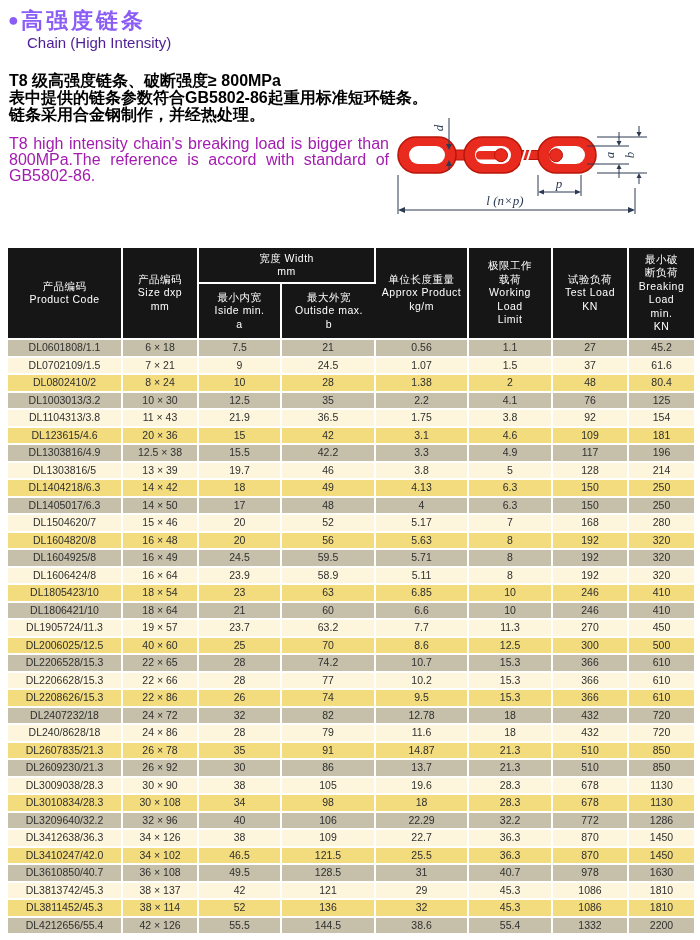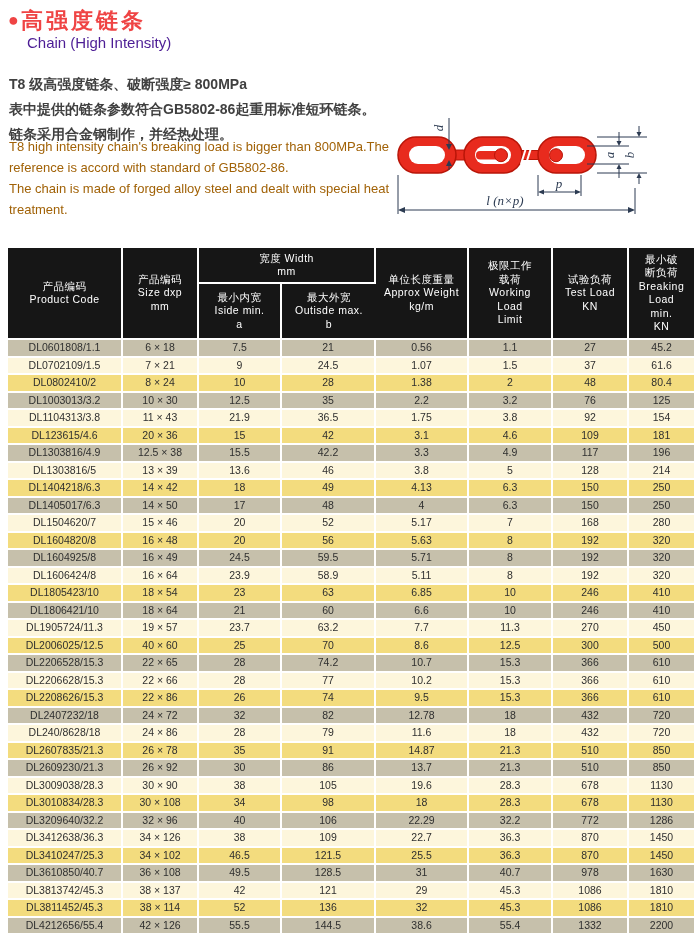--- a/index.html
+++ b/index.html
@@ -4,36 +4,36 @@
 <style>
   * { box-sizing: border-box; margin: 0; padding: 0; }
   html, body { width: 700px; height: 940px; background: #ffffff; overflow: hidden; }
   body {
     position: relative;
     font-family: "Liberation Sans", "DejaVu Sans", sans-serif;
     color: #1e1e1e;
   }
   .title-row {
     position: absolute; left: 8px; top: 6px;
-    font-size: 22px; font-weight: bold; color: #ef4444;
+    font-size: 22px; font-weight: bold; color: #8b5cf6;
     letter-spacing: 3px;
   }
   .title-row .bullet { letter-spacing: 0; margin-right: 2px; font-size: 18px; vertical-align: 2px; }
   .subtitle {
     position: absolute; left: 27px; top: 34px;
     font-size: 15px; color: #4c1d95;
   }
   .desc-zh {
     position: absolute; left: 9px; top: 72px;
-    font-size: 14px; font-weight: 600; color: #404040;
-    line-height: 25px; white-space: pre-line;
+    font-size: 16px; font-weight: 600; color: #000000;
+    line-height: 17px; white-space: pre-line;
   }
   .desc-en {
     position: absolute; left: 9px; top: 136px; width: 380px;
-    font-size: 13px; color: #a16207; line-height: 21px;
+    font-size: 16px; color: #a21caf; line-height: 16px;
   }
   .desc-en p { text-align: justify; }
   .diagram {
     position: absolute; left: 385px; top: 104px; width: 312px; height: 126px;
   }
   .dim-label {
     font-family: "Liberation Serif", "DejaVu Serif", serif;
     font-style: italic; font-size: 13px;
     fill: var(--dim-line, #2c3b52);
   }
@@ -68,21 +68,20 @@
 <div class="title-row"><span class="bullet">●</span><span>高强度链条</span></div>
 
 <div class="subtitle">Chain (High Intensity)</div>
 
 <div class="desc-zh">T8 级高强度链条、破断强度≥ 800MPa
 表中提供的链条参数符合GB5802-86起重用标准短环链条。
 链条采用合金钢制作，并经热处理。</div>
 
 <div class="desc-en">
   <p>T8 high intensity chain's breaking load is bigger than 800MPa.The reference is accord with standard of GB5802-86.</p>
-  <p>The chain is made of forged alloy steel and dealt with special heat treatment.</p>
 </div>
 
 <svg class="diagram" viewBox="0 0 312 126" xmlns="http://www.w3.org/2000/svg">
 
   <g>
     <rect x="56" y="46" width="50" height="10" rx="5" fill="#e82b1e" stroke="#b81508" stroke-width="1"></rect>
     <rect x="128" y="46.5" width="32" height="9" rx="4.5" fill="#e82b1e" stroke="#b81508" stroke-width="1"></rect>
   </g>
 
   <g>
@@ -159,21 +158,21 @@
     <thead>
       <tr class="h1">
         <th rowspan="2">产品编码
 Product Code</th>
         <th rowspan="2">产品编码
 Size dxp
 mm</th>
         <th colspan="2">宽度  Width
 mm</th>
         <th rowspan="2">单位长度重量
-Approx Weight
+Approx Product
 kg/m</th>
         <th rowspan="2">极限工作
 载荷
 Working
 Load
 Limit</th>
         <th rowspan="2">试验负荷
 Test Load
 KN</th>
         <th rowspan="2">最小破
@@ -222,21 +221,21 @@
           <td>2</td>
           <td>48</td>
           <td>80.4</td>
         </tr>
         <tr class="row-gray">
           <td>DL1003013/3.2</td>
           <td>10 × 30</td>
           <td>12.5</td>
           <td>35</td>
           <td>2.2</td>
-          <td>3.2</td>
+          <td>4.1</td>
           <td>76</td>
           <td>125</td>
         </tr>
         <tr class="row-cream">
           <td>DL1104313/3.8</td>
           <td>11 × 43</td>
           <td>21.9</td>
           <td>36.5</td>
           <td>1.75</td>
           <td>3.8</td>
@@ -259,21 +258,21 @@
           <td>15.5</td>
           <td>42.2</td>
           <td>3.3</td>
           <td>4.9</td>
           <td>117</td>
           <td>196</td>
         </tr>
         <tr class="row-cream">
           <td>DL1303816/5</td>
           <td>13 × 39</td>
-          <td>13.6</td>
+          <td>19.7</td>
           <td>46</td>
           <td>3.8</td>
           <td>5</td>
           <td>128</td>
           <td>214</td>
         </tr>
         <tr class="row-yellow">
           <td>DL1404218/6.3</td>
           <td>14 × 42</td>
           <td>18</td>
@@ -477,21 +476,21 @@
           <td>DL3412638/36.3</td>
           <td>34 × 126</td>
           <td>38</td>
           <td>109</td>
           <td>22.7</td>
           <td>36.3</td>
           <td>870</td>
           <td>1450</td>
         </tr>
         <tr class="row-yellow">
-          <td>DL3410247/25.3</td>
+          <td>DL3410247/42.0</td>
           <td>34 × 102</td>
           <td>46.5</td>
           <td>121.5</td>
           <td>25.5</td>
           <td>36.3</td>
           <td>870</td>
           <td>1450</td>
         </tr>
         <tr class="row-gray">
           <td>DL3610850/40.7</td>

